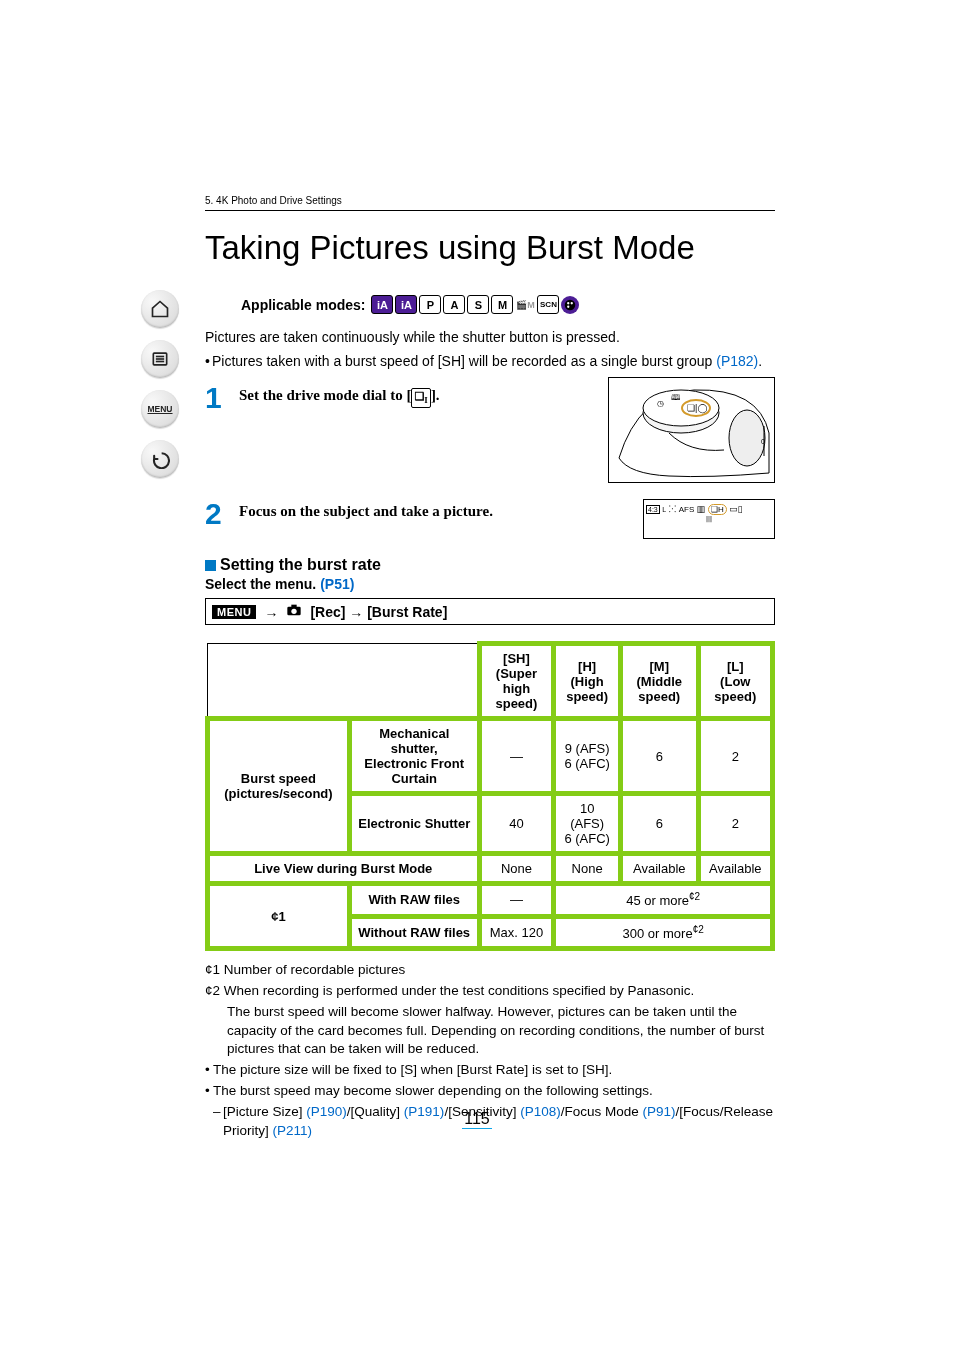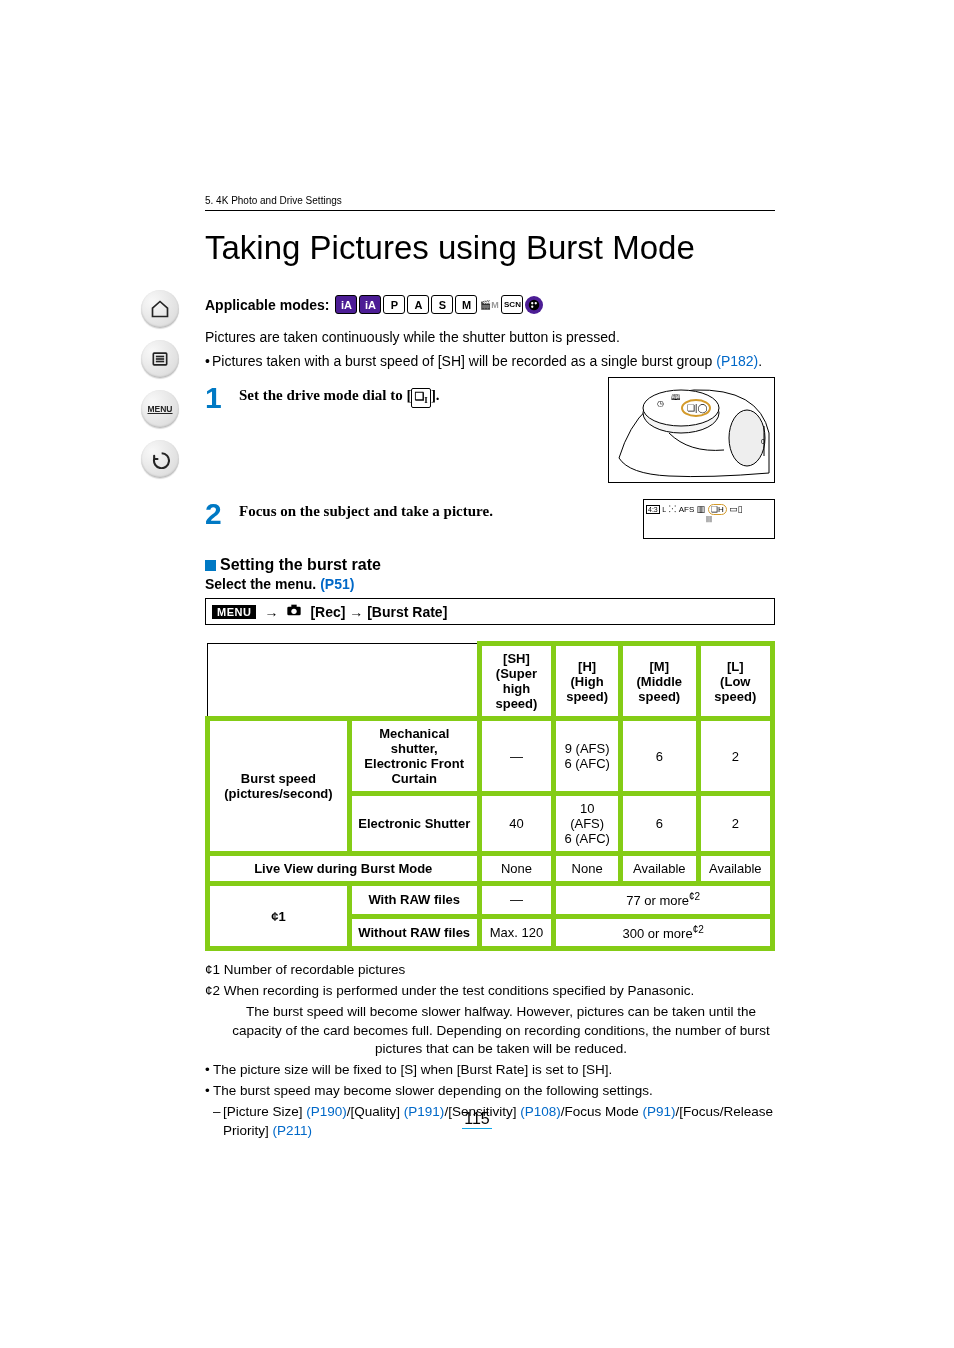--- a/index.html
+++ b/index.html
@@ -3,21 +3,21 @@
 <meta charset="utf-8">
 <style>
   html, body { margin: 0; padding: 0; background: #fff; font-family: Arial, Helvetica, sans-serif; color: #000; }
   .page { width: 954px; height: 1348px; position: relative; box-sizing: border-box; }
   .sidebar { position: absolute; left: 140px; top: 290px; width: 40px; display: flex; flex-direction: column; gap: 12px; align-items: center; }
   .sidebar-btn { width: 38px; height: 38px; border-radius: 50%; background: radial-gradient(circle at 30% 30%, #f8f8f8, #d6d6d6); box-shadow: inset 0 -1px 2px rgba(0,0,0,0.2), 0 1px 1px rgba(0,0,0,0.15); display: flex; align-items: center; justify-content: center; font-size: 16px; color: #242424; }
   .sidebar-btn svg { width: 20px; height: 20px; }
   .content { position: absolute; left: 205px; top: 195px; width: 570px; }
   .breadcrumb { font-size: 10px; color: #000; border-bottom: 1px solid #000; padding-bottom: 4px; margin-bottom: 18px; }
   .title { font-size: 33px; font-weight: normal; margin: 0 0 28px 0; }
-  .modes-line { font-size: 14px; font-weight: bold; margin-bottom: 14px; display: flex; align-items: center; gap: 6px; }
+  .modes-line { font-size: 14px; font-weight: bold; margin-bottom: 14px; display: flex; align-items: center; gap: 6px; margin-left: 36px; }
   .modes-icons { display: inline-flex; gap: 2px; align-items: center; }
   .mode-ic { width: 20px; height: 17px; border: 1.5px solid #000; border-radius: 3px; font-size: 11px; font-weight: bold; display: inline-flex; align-items: center; justify-content: center; }
   .mode-ic.filled { background: #4c1d95; color: #fff; }
   .mode-ic.grey { color: #999; border-color: #999; }
   .mode-palette { border: none; }
   .intro { font-size: 14px; line-height: 1.4; margin-bottom: 4px; }
   .bullet { font-size: 14px; line-height: 1.4; margin-bottom: 12px; position: relative; padding-left: 7px; }
   .bullet::before { content: "•"; position: absolute; left: 0; }
   .link { color: #0068c8; }
   .step-row { display: flex; gap: 14px; margin-bottom: 8px; align-items: flex-start; }
@@ -38,21 +38,21 @@
   .arrow { font-weight: normal; }
 
   table.rate { border-collapse: collapse; width: 100%; font-size: 13px; }
   table.rate th, table.rate td { border: 5px solid #84cc16; padding: 5px 6px; text-align: center; vertical-align: middle; }
   table.rate .rowhead { font-weight: bold; }
   table.rate .lh { text-align: center; }
   .sup { font-size: 10px; vertical-align: super; }
 
   .footnotes { font-size: 13.5px; margin-top: 10px; line-height: 1.4; }
   .fn { margin-bottom: 2px; padding-left: 22px; text-indent: -22px; }
-  .fn2 { padding-left: 22px; text-align: center; }
+  .fn2 { padding-left: 22px; }
   .bul2 { margin-top: 2px; padding-left: 8px; position: relative; }
   .bul2::before { content: "•"; position: absolute; left: 0; }
   .dash { padding-left: 18px; position: relative; margin-top: 2px; }
   .dash::before { content: "–"; position: absolute; left: 8px; }
 
   .pagenum { position: absolute; left: 0; right: 0; bottom: 220px; text-align: center; font-size: 16px; }
   .pagenum span { border-bottom: 1px solid #0ea5e9; padding: 0 2px 1px; }
 
   .burst-glyph { display: inline-block; border: 1.3px solid #000; border-radius: 2px; padding: 0 2px; font-size: 11px; line-height: 14px; position: relative; }
   .ell-oval { fill: none; stroke: #d39a2a; stroke-width: 2; }
@@ -206,21 +206,21 @@
         <td colspan="2" class="rowhead">Live View during Burst Mode</td>
         <td>None</td>
         <td>None</td>
         <td>Available</td>
         <td>Available</td>
       </tr>
       <tr>
         <td rowspan="2" class="rowhead">¢1</td>
         <td class="rowhead">With RAW files</td>
         <td>—</td>
-        <td colspan="3"><span>77 or more</span><span class="sup">¢2</span></td>
+        <td colspan="3"><span>45 or more</span><span class="sup">¢2</span></td>
       </tr>
       <tr>
         <td class="rowhead">Without RAW files</td>
         <td>Max. 120</td>
         <td colspan="3"><span>300 or more</span><span class="sup">¢2</span></td>
       </tr>
     </tbody>
       </table>
 
     <div class="footnotes">

